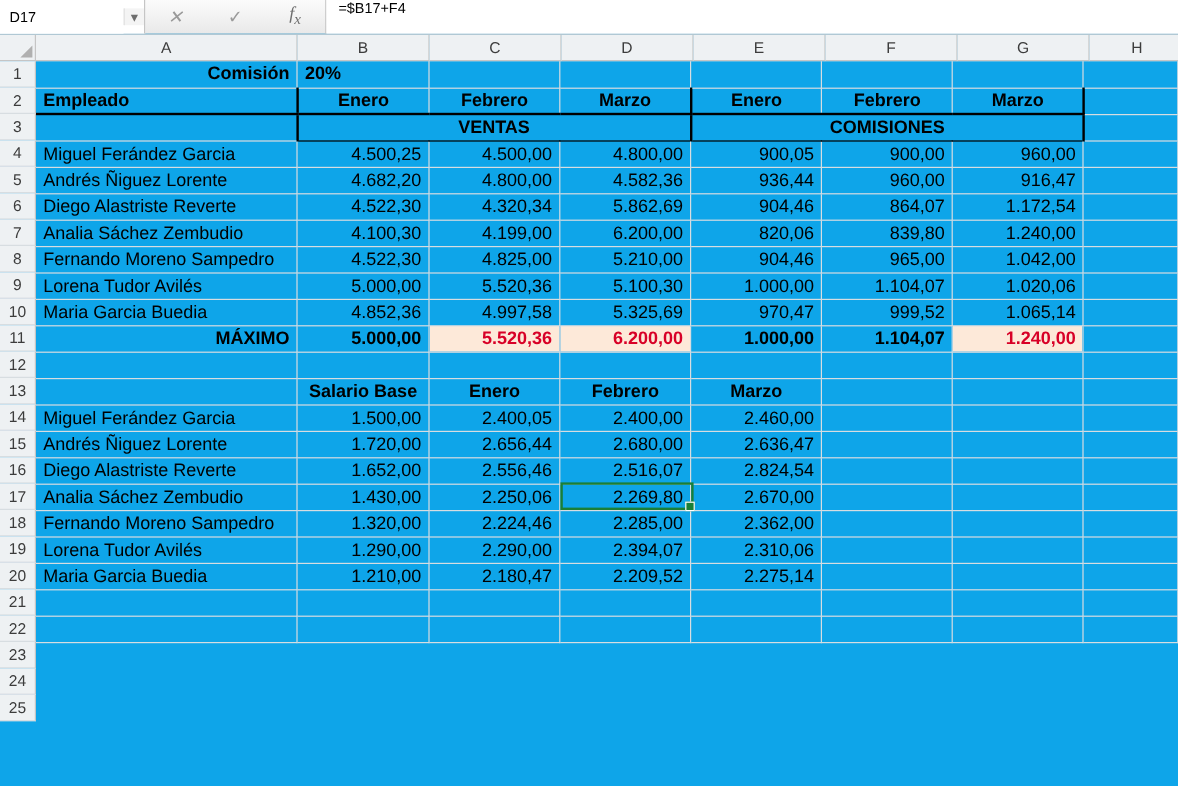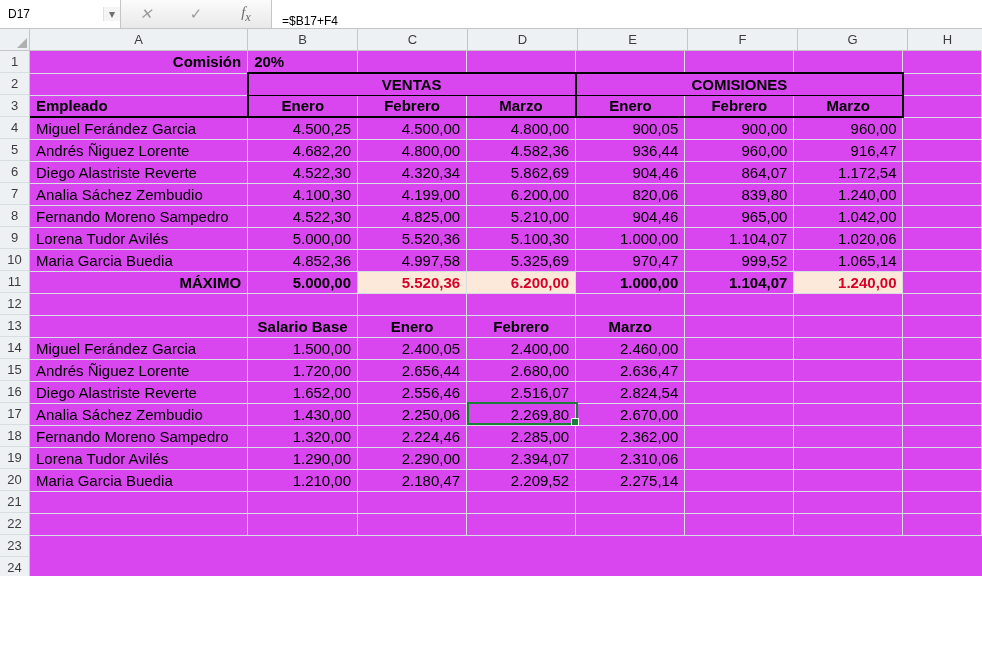--- a/index.html
+++ b/index.html
@@ -1,27 +1,27 @@
 <!DOCTYPE html>
 <html><head>
 <meta charset="utf-8">
 <style>
   html,body{margin:0;padding:0;font-family:Arial,Helvetica,sans-serif;font-size:14px;color:#000;background:#fff;user-select:none}
-  .app{width:982px;height:576px;overflow:hidden;position:relative;background:#d946ef}
+  .app{width:982px;height:655px;overflow:hidden;position:relative;background:#0ea5e9}
 
   
   .fbar{height:28px;display:flex;align-items:stretch;border-bottom:1px solid #c5c5c5;background:linear-gradient(#fbfbfb,#e9e9e9);font-size:12px}
   .name-box{width:120px;display:flex;align-items:center;border-right:1px solid #c5c5c5;background:#fff}
   .name-box-inner{flex:1;height:100%;display:flex;align-items:center;padding:0 8px;background:#fff}
   .name-box-dd{width:16px;display:flex;align-items:center;justify-content:center;color:#6e6e6e;border-left:1px solid #e0e0e0;background:#f4f4f4}
   .fbtns{display:flex;align-items:center;width:150px;border-right:1px solid #c5c5c5;justify-content:space-around;color:#9a9a9a}
   .fbtn{width:22px;height:22px;display:flex;align-items:center;justify-content:center;font-style:italic;font-family:"Times New Roman",serif;font-size:15px}
   .fbtn.check{font-style:normal;font-family:Arial}
   .fx{font-style:italic;font-family:"Times New Roman",serif;font-size:15px;color:#6e6e6e}
-  .formula-input{flex:1;display:flex;align-items:flex-end;padding:0 10px;background:#fff}
+  .formula-input{flex:1;display:flex;align-items:flex-start;padding:0 10px;background:#fff}
 
   
   .grid-wrap{position:relative;height:624px}
   .corner{position:absolute;left:0;top:0;width:30px;height:22px;background:#eef1f3;border-right:1px solid #c5c5c5;border-bottom:1px solid #c5c5c5;box-sizing:border-box}
   .corner::after{content:"";position:absolute;right:2px;bottom:2px;border-left:10px solid transparent;border-bottom:10px solid #b0b0b0}
   .col-headers{position:absolute;left:30px;top:0;height:22px;display:flex}
   .ch{height:22px;line-height:22px;text-align:center;border-right:1px solid #c5c5c5;border-bottom:1px solid #c5c5c5;background:#eef1f3;font-size:13px;color:#3c3c3c;box-sizing:border-box}
   .row-headers{position:absolute;left:0;top:22px;width:30px}
   .rh{width:30px;height:22px;line-height:22px;text-align:center;border-right:1px solid #c5c5c5;border-bottom:1px solid #d7dde1;background:#eef1f3;font-size:13px;color:#3c3c3c;box-sizing:border-box}
   .sheet{position:absolute;left:30px;top:22px}
@@ -123,36 +123,36 @@
               <td class="r b" style="width: 218px;">Comisión</td>
               <td class="l b" style="width: 110px;">20%</td>
               <td style="width: 110px;"></td>
               <td style="width: 110px;"></td>
               <td style="width: 110px;"></td>
               <td style="width: 110px;"></td>
               <td style="width: 110px;"></td>
               <td style="width: 80px;"></td>
             </tr>
             <tr>
-              <td style="width: 218px;"></td>
-              <td colspan="3" class="c b hdr-cell first last" style="width: 110px;">VENTAS</td>
-              <td colspan="3" class="c b hdr-cell first last" style="width: 110px;">COMISIONES</td>
-              <td style="width: 80px;"></td>
-            </tr>
-            <tr>
               <td class="l b sub-hdr" style="width: 218px;">Empleado</td>
               <td class="c b sub-hdr first" style="width: 110px;">Enero</td>
               <td class="c b sub-hdr" style="width: 110px;">Febrero</td>
               <td class="c b sub-hdr last" style="width: 110px;">Marzo</td>
               <td class="c b sub-hdr first" style="width: 110px;">Enero</td>
               <td class="c b sub-hdr" style="width: 110px;">Febrero</td>
               <td class="c b sub-hdr last" style="width: 110px;">Marzo</td>
               <td style="width: 80px;"></td>
             </tr>
             <tr>
+              <td style="width: 218px;"></td>
+              <td colspan="3" class="c b hdr-cell first last" style="width: 110px;">VENTAS</td>
+              <td colspan="3" class="c b hdr-cell first last" style="width: 110px;">COMISIONES</td>
+              <td style="width: 80px;"></td>
+            </tr>
+            <tr>
               <td class="l" style="width: 218px;">Miguel Ferández Garcia</td>
               <td class="r" style="width: 110px;">4.500,25</td>
               <td class="r" style="width: 110px;">4.500,00</td>
               <td class="r" style="width: 110px;">4.800,00</td>
               <td class="r" style="width: 110px;">900,05</td>
               <td class="r" style="width: 110px;">900,00</td>
               <td class="r" style="width: 110px;">960,00</td>
               <td style="width: 80px;"></td>
             </tr>
             <tr>

